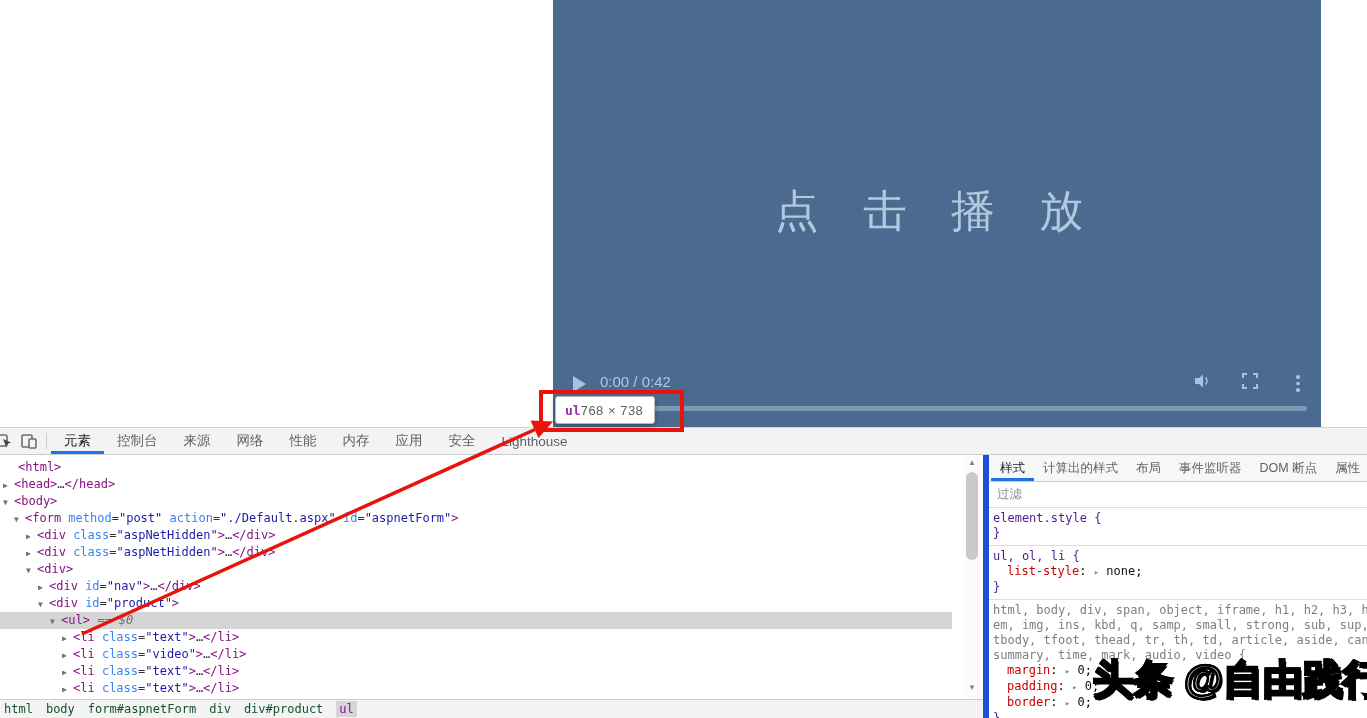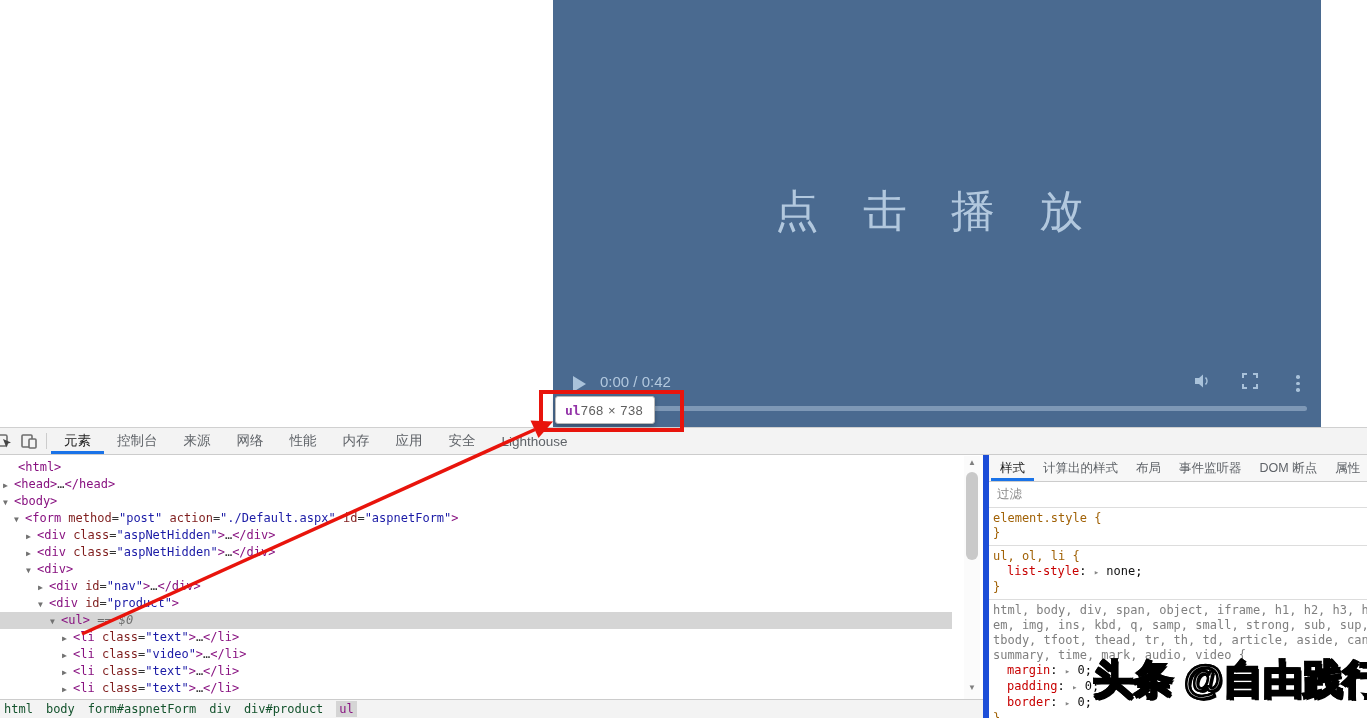--- a/index.html
+++ b/index.html
@@ -45,21 +45,21 @@
 
   
   #dom-tree { position:absolute; left:0; top:28px; width:962px; height:245px;
               overflow:hidden; font-family:"DejaVu Sans Mono","Liberation Mono",monospace;
               font-size:12px; padding-top:3px; }
   .trow { position:relative; height:17px; line-height:17px; width:952px;
           white-space:nowrap; }
   .trow.selected { background:#d5d5d5; }
   .trow .arrow { position:absolute; color:#727272; font-size:8px; top:1px; }
   .c-tag  { color:#881280; }
-  .c-attr { color:#7f1d1d; }
+  .c-attr { color:#3b82f6; }
   .c-val  { color:#1a1aa6; }
   .c-plain{ color:#333; }
   .c-gray { color:#878787; }
   .c-flag { color:#6e6e6e; font-style:italic; }
 
   
   #el-scroll { position:absolute; left:964px; top:28px; width:16px; height:245px;
                background:#fbfbfb; }
   #el-scroll .sb-up, #el-scroll .sb-dn { position:absolute; left:0; width:16px; height:14px;
                color:#7f7f7f; font-size:8px; text-align:center; line-height:14px; }
@@ -83,21 +83,21 @@
   .sb-tab { padding:0 9px; font-size:12.5px; color:#5f6368; display:flex; align-items:center;
             white-space:nowrap; }
   .sb-tab.active { color:#222; border-bottom:3px solid #1a73e8; padding-top:3px; }
   #style-filter { height:26px; border-bottom:1px solid #ddd; display:flex; align-items:center;
                   padding-left:8px; font-size:12.5px; color:#8a8a8a; }
   #style-rules { font-family:"DejaVu Sans Mono","Liberation Mono",monospace; font-size:12px;
                  line-height:15px; overflow:hidden; }
   .rule-block { border-bottom:1px solid #ddd; padding:3px 0 4px 0; }
   .sline { padding-left:4px; white-space:nowrap; overflow:hidden; }
   .sline.selg { color:#7f7f7f; }
-  .sline.sel  { color:#a16207; }
+  .sline.sel  { color:#4c1d95; }
   .sline.prop { padding-left:18px; }
   .pname { color:#c80000; }
   .pval  { color:#111; }
   .ptri  { color:#888; font-size:9px; }
 
   
   #annotation { position:absolute; left:0; top:0; width:1367px; height:718px;
                 pointer-events:none; z-index:40; }
   #watermark { position:absolute; left:1093px; top:652px; width:274px; z-index:50;
                font-size:40px; font-weight:bold; color:#fff; white-space:nowrap;

